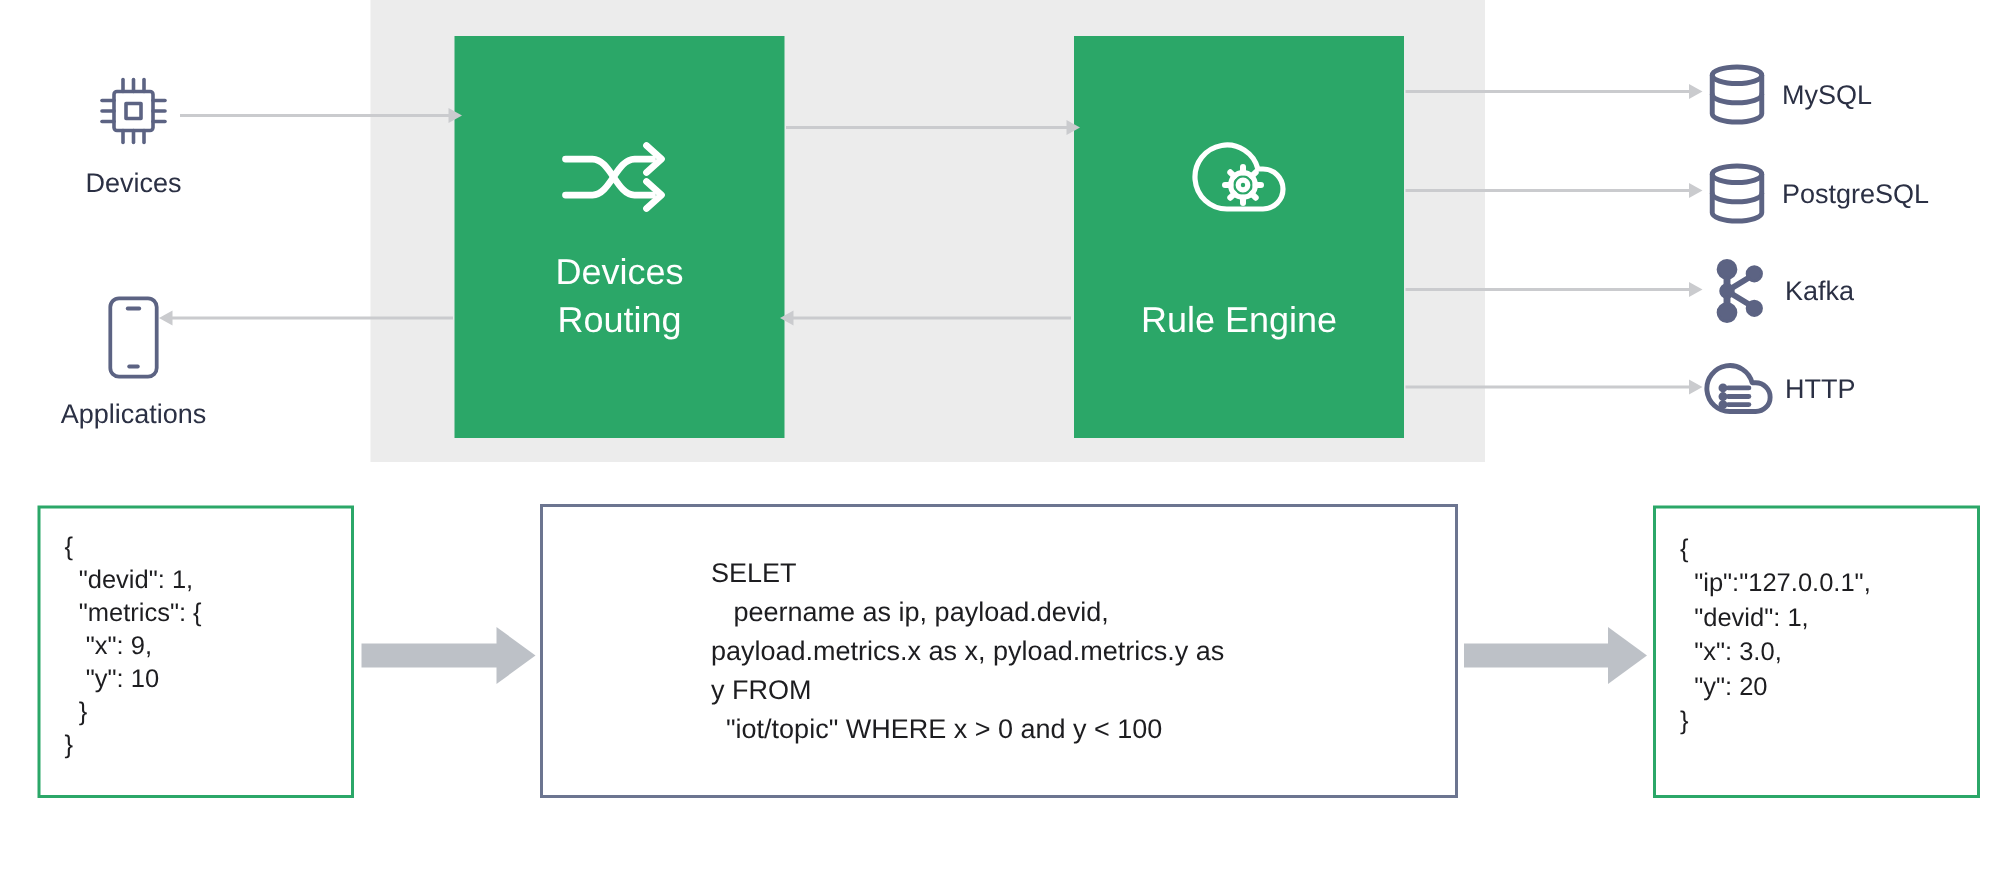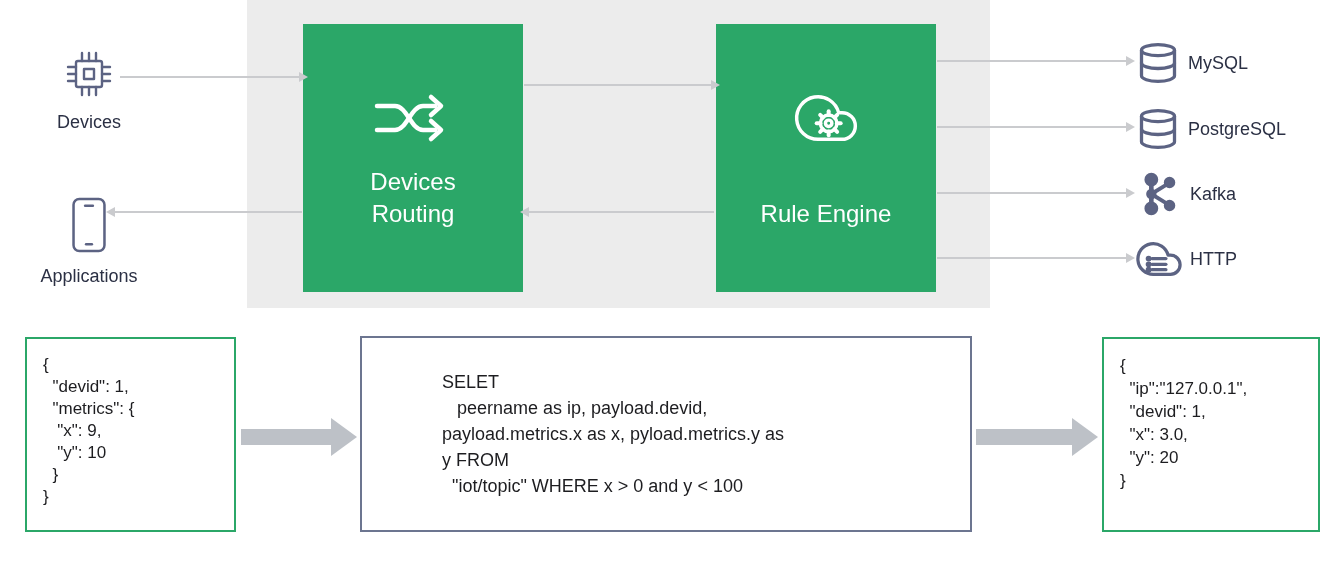--- a/index.html
+++ b/index.html
@@ -29,21 +29,21 @@
        border-left:9px solid #CACBCE; border-top:5px solid transparent; border-bottom:5px solid transparent; }
   .harrow.left::before { content:""; position:absolute; left:-8px; top:-4px; width:0; height:0;
        border-right:9px solid #CACBCE; border-top:5px solid transparent; border-bottom:5px solid transparent; }
 
   .codebox { position:absolute; background:#fff; color:#1d1d20; }
   .codebox pre { margin:0; font-family:"Liberation Sans", sans-serif; white-space:pre; }
   .json-box { border:2px solid #2BA768; }
   .sql-box { border:2px solid #6C7590; }
   .in-box  { left:25px;  top:337px; width:211px; height:195px; padding:15px 0 0 16px; }
   .in-box pre  { font-size:17px; line-height:22px; }
-  .mid-box { left:360px; top:336px; width:612px; height:196px; padding:31px 0 0 80px; }
+  .mid-box { left:360px; top:336px; width:612px; height:196px; padding:31px 0 0 112px; }
   .mid-box pre { font-size:18px; line-height:26px; }
   .out-box { left:1102px; top:337px; width:218px; height:195px; padding:15px 0 0 16px; }
   .out-box pre { font-size:17px; line-height:23px; }
 
   .blockarrow { position:absolute; height:38px; }
   .blockarrow .shaft { position:absolute; left:0; top:11px; height:16px; background:#BDC1C7; }
   .blockarrow .head  { position:absolute; top:0; width:0; height:0;
        border-top:19px solid transparent; border-bottom:19px solid transparent; border-left:26px solid #BDC1C7; }
   .ba-left  { left:241px; top:418px; width:116px; }
   .ba-left .shaft { width:91px; } .ba-left .head { left:90px; }

